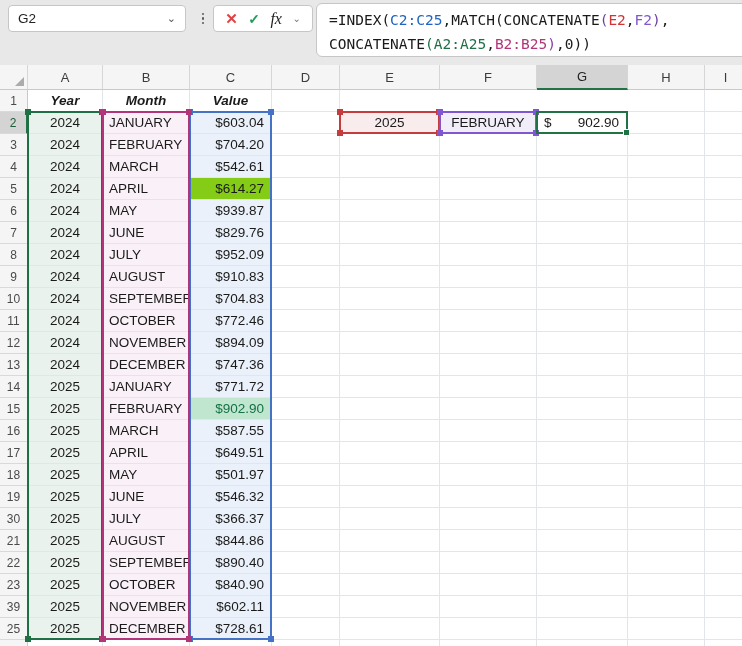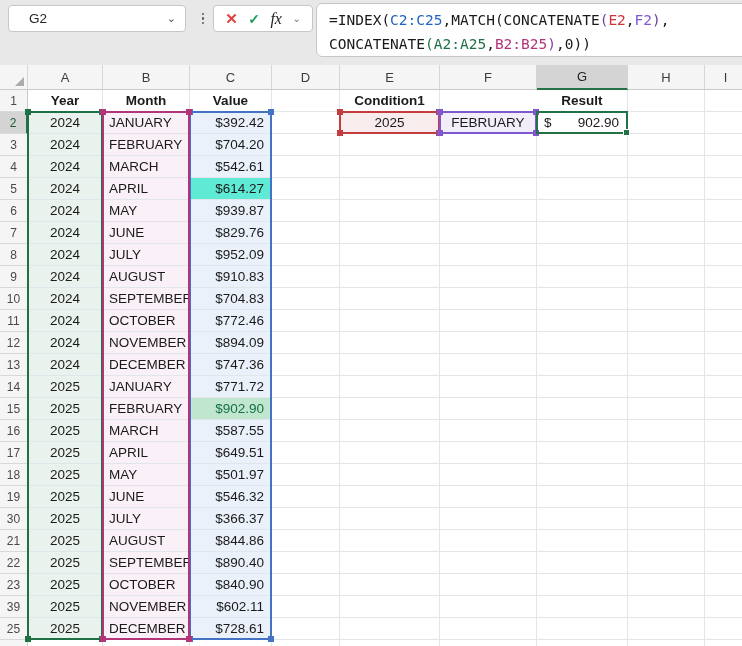--- a/index.html
+++ b/index.html
@@ -3,21 +3,21 @@
 <meta charset="utf-8">
 <style>
   html,body{margin:0;padding:0;}
   #app{
     position:relative; width:742px; height:646px; overflow:hidden;
     background:#ffffff; font-family:"Liberation Sans", sans-serif;
     -webkit-font-smoothing:antialiased;
   }
   
   #topbar{position:absolute;left:0;top:0;width:742px;height:65px;background:#e8e8e8;}
-  .whitebox{position:absolute;background:#fff;border:1px solid #c6c6c6;border-radius:4px;box-sizing:border-box;padding-left:11px;}
+  .whitebox{position:absolute;background:#fff;border:1px solid #c6c6c6;border-radius:4px;box-sizing:border-box;}
   #namebox{left:8px;top:5px;width:178px;height:27px;display:flex;align-items:center;}
   #namebox .nb-text{padding-left:9px;font-size:13.5px;color:#222;flex:1;}
   #namebox .nb-chev{color:#555;font-size:11px;padding-right:9px;}
   #dots{position:absolute;left:198px;top:6px;width:10px;height:25px;color:#5a5a5a;font-size:13px;line-height:8px;display:flex;flex-direction:column;align-items:center;justify-content:center;gap:2px;}
   #dots i{width:2.5px;height:2.5px;background:#5a5a5a;border-radius:50%;display:block;}
   #fxbox{left:213px;top:5px;width:100px;height:27px;display:flex;align-items:center;justify-content:space-around;padding:0 6px;}
   .fx-cancel{color:#e04343;font-size:15px;font-weight:bold;line-height:1;}
   .fx-enter{color:#1f9e5a;font-size:14px;font-weight:bold;line-height:1;}
   .fx-label{font-family:"Liberation Serif", serif;font-style:italic;font-size:16px;color:#222;}
   .fx-chev{color:#777;font-size:10px;}
@@ -31,21 +31,21 @@
   .colhdr.sel{background:#d4d4d4;border-bottom:2px solid #217346;color:#222;}
   #corner{position:absolute;left:0;top:0;width:28px;height:25px;background:#f5f5f5;border-right:1px solid #d6d6d6;border-bottom:1px solid #c9c9c9;box-sizing:border-box;}
   #corner .tri{position:absolute;right:3px;bottom:3px;width:0;height:0;border-left:9px solid transparent;border-bottom:9px solid #ababab;}
   .rowhdr{left:0;width:28px;background:#f5f5f5;border-right:1px solid #c9c9c9;border-bottom:1px solid #d9d9d9;
     display:flex;align-items:center;justify-content:center;font-size:12px;color:#4a4a4a;}
   .rowhdr.sel{background:#d4d4d4;border-right:2px solid #217346;color:#1f5c38;}
   .cell{border-right:1px solid #e2e5e9;border-bottom:1px solid #e2e5e9;display:flex;align-items:center;font-size:13.5px;color:#1a1a1a;overflow:hidden;}
   .al-c{justify-content:center;}
   .al-l{justify-content:flex-start;padding-left:6px;}
   .al-r{justify-content:flex-end;padding-right:7px;}
-  .bold{font-weight:bold;}
+  .bold{font-weight:bold;font-style:italic;}
   .acct{justify-content:space-between;padding:0 8px 0 7px;}
   
   .rng{position:absolute;box-sizing:border-box;pointer-events:none;}
   .rng .hd{position:absolute;width:6px;height:6px;}
   .hd.tl{left:-4px;top:-4px;} .hd.tr{right:-4px;top:-4px;}
   .hd.bl{left:-4px;bottom:-4px;} .hd.br{right:-4px;bottom:-4px;}
   .fillhandle{position:absolute;right:-4px;bottom:-4px;width:7px;height:7px;border:1px solid #fff;box-sizing:border-box;}
 </style>
 </head>
 <body>
@@ -115,27 +115,25 @@
       <div class="rowhdr" style="top: 465px; height: 22px;">21</div>
       <div class="rowhdr" style="top: 487px; height: 22px;">22</div>
       <div class="rowhdr" style="top: 509px; height: 22px;">23</div>
       <div class="rowhdr" style="top: 531px; height: 22px;">39</div>
       <div class="rowhdr" style="top: 553px; height: 22px;">25</div>
       <div class="rowhdr" style="top: 575px; height: 22px;">26</div>
       <div class="cell al-c bold" style="left: 28px; top: 25px; width: 75px; height: 22px;">Year</div>
       <div class="cell al-c bold" style="left: 103px; top: 25px; width: 87px; height: 22px;">Month</div>
       <div class="cell al-c bold" style="left: 190px; top: 25px; width: 82px; height: 22px;">Value</div>
       <div class="cell al-c" style="left: 272px; top: 25px; width: 68px; height: 22px;"></div>
-      <div class="cell al-c bold" style="left: 340px; top: 25px; width: 100px; height: 22px;">Condition1</div>
-      <div class="cell al-c bold" style="left: 537px; top: 25px; width: 91px; height: 22px;">Result</div>
       <div class="cell al-c" style="left: 628px; top: 25px; width: 77px; height: 22px;"></div>
       <div class="cell al-c" style="left: 705px; top: 25px; width: 42px; height: 22px;"></div>
       <div class="cell al-c" style="left: 28px; top: 47px; width: 75px; height: 22px; background: rgb(233, 242, 236);">2024</div>
       <div class="cell al-l" style="left: 103px; top: 47px; width: 87px; height: 22px; background: rgb(250, 240, 247);">JANUARY</div>
-      <div class="cell al-r" style="left: 190px; top: 47px; width: 82px; height: 22px; background: rgb(235, 241, 250);">$392.42</div>
+      <div class="cell al-r" style="left: 190px; top: 47px; width: 82px; height: 22px; background: rgb(235, 241, 250);">$603.04</div>
       <div class="cell al-c" style="left: 272px; top: 47px; width: 68px; height: 22px;"></div>
       <div class="cell al-c" style="left: 628px; top: 47px; width: 77px; height: 22px;"></div>
       <div class="cell al-c" style="left: 705px; top: 47px; width: 42px; height: 22px;"></div>
       <div class="cell al-c" style="left: 28px; top: 69px; width: 75px; height: 22px; background: rgb(233, 242, 236);">2024</div>
       <div class="cell al-l" style="left: 103px; top: 69px; width: 87px; height: 22px; background: rgb(250, 240, 247);">FEBRUARY</div>
       <div class="cell al-r" style="left: 190px; top: 69px; width: 82px; height: 22px; background: rgb(235, 241, 250);">$704.20</div>
       <div class="cell al-c" style="left: 272px; top: 69px; width: 68px; height: 22px;"></div>
       <div class="cell al-c" style="left: 340px; top: 69px; width: 100px; height: 22px;"></div>
       <div class="cell al-c" style="left: 440px; top: 69px; width: 97px; height: 22px;"></div>
       <div class="cell al-c" style="left: 537px; top: 69px; width: 91px; height: 22px;"></div>
@@ -145,21 +143,21 @@
       <div class="cell al-l" style="left: 103px; top: 91px; width: 87px; height: 22px; background: rgb(250, 240, 247);">MARCH</div>
       <div class="cell al-r" style="left: 190px; top: 91px; width: 82px; height: 22px; background: rgb(235, 241, 250);">$542.61</div>
       <div class="cell al-c" style="left: 272px; top: 91px; width: 68px; height: 22px;"></div>
       <div class="cell al-c" style="left: 340px; top: 91px; width: 100px; height: 22px;"></div>
       <div class="cell al-c" style="left: 440px; top: 91px; width: 97px; height: 22px;"></div>
       <div class="cell al-c" style="left: 537px; top: 91px; width: 91px; height: 22px;"></div>
       <div class="cell al-c" style="left: 628px; top: 91px; width: 77px; height: 22px;"></div>
       <div class="cell al-c" style="left: 705px; top: 91px; width: 42px; height: 22px;"></div>
       <div class="cell al-c" style="left: 28px; top: 113px; width: 75px; height: 22px; background: rgb(233, 242, 236);">2024</div>
       <div class="cell al-l" style="left: 103px; top: 113px; width: 87px; height: 22px; background: rgb(250, 240, 247);">APRIL</div>
-      <div class="cell al-r" style="left: 190px; top: 113px; width: 82px; height: 22px; background: #5eead4;">$614.27</div>
+      <div class="cell al-r" style="left: 190px; top: 113px; width: 82px; height: 22px; background: #84cc16;">$614.27</div>
       <div class="cell al-c" style="left: 272px; top: 113px; width: 68px; height: 22px;"></div>
       <div class="cell al-c" style="left: 340px; top: 113px; width: 100px; height: 22px;"></div>
       <div class="cell al-c" style="left: 440px; top: 113px; width: 97px; height: 22px;"></div>
       <div class="cell al-c" style="left: 537px; top: 113px; width: 91px; height: 22px;"></div>
       <div class="cell al-c" style="left: 628px; top: 113px; width: 77px; height: 22px;"></div>
       <div class="cell al-c" style="left: 705px; top: 113px; width: 42px; height: 22px;"></div>
       <div class="cell al-c" style="left: 28px; top: 135px; width: 75px; height: 22px; background: rgb(233, 242, 236);">2024</div>
       <div class="cell al-l" style="left: 103px; top: 135px; width: 87px; height: 22px; background: rgb(250, 240, 247);">MAY</div>
       <div class="cell al-r" style="left: 190px; top: 135px; width: 82px; height: 22px; background: rgb(235, 241, 250);">$939.87</div>
       <div class="cell al-c" style="left: 272px; top: 135px; width: 68px; height: 22px;"></div>

